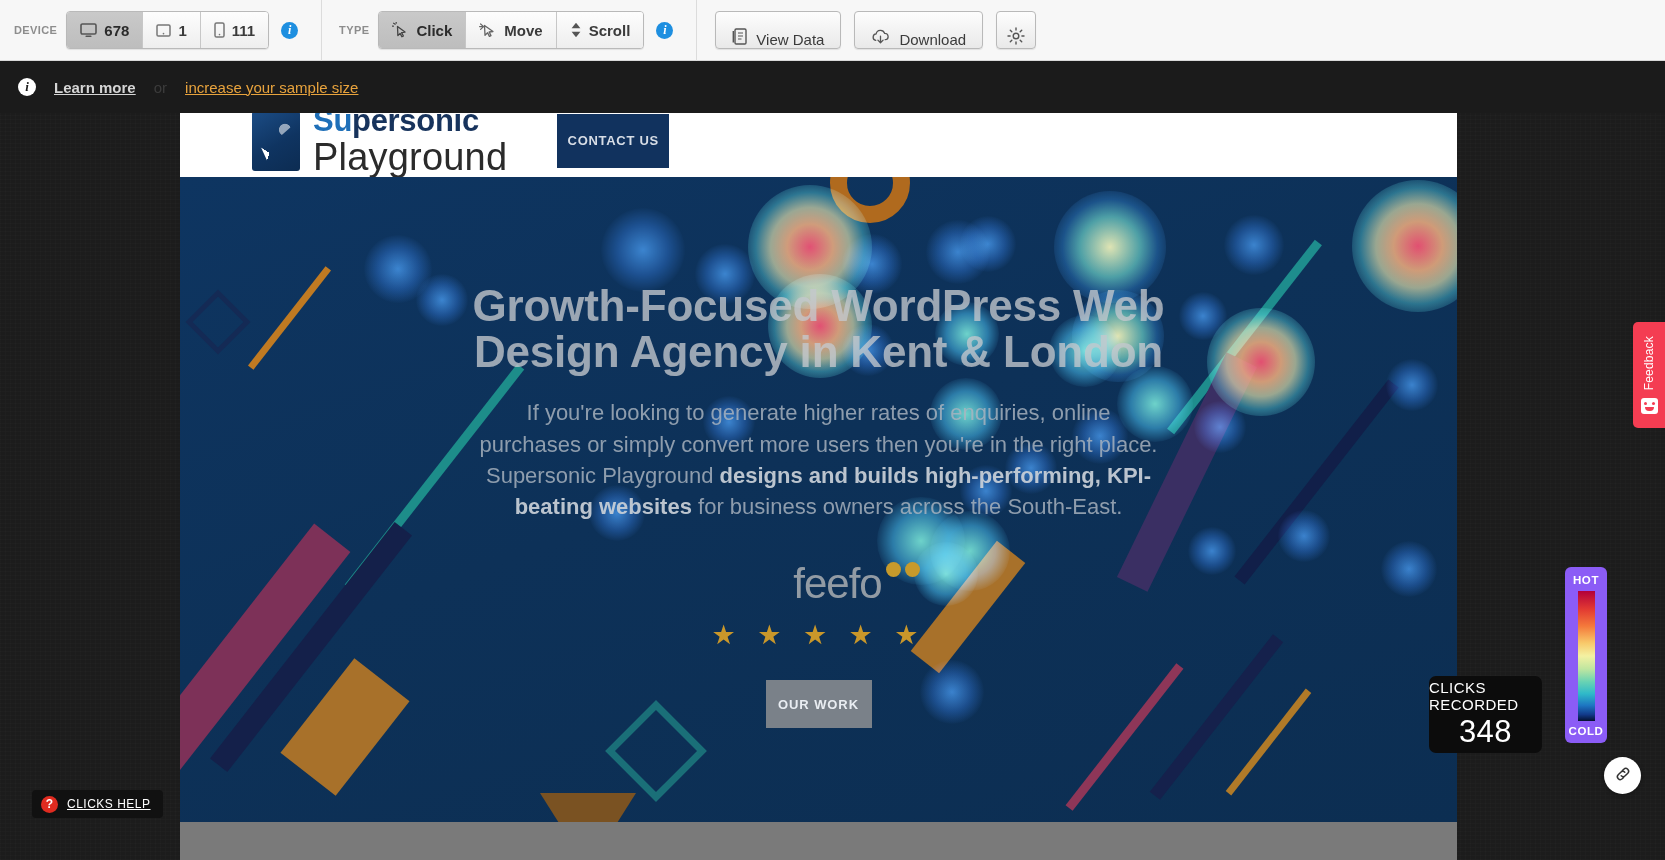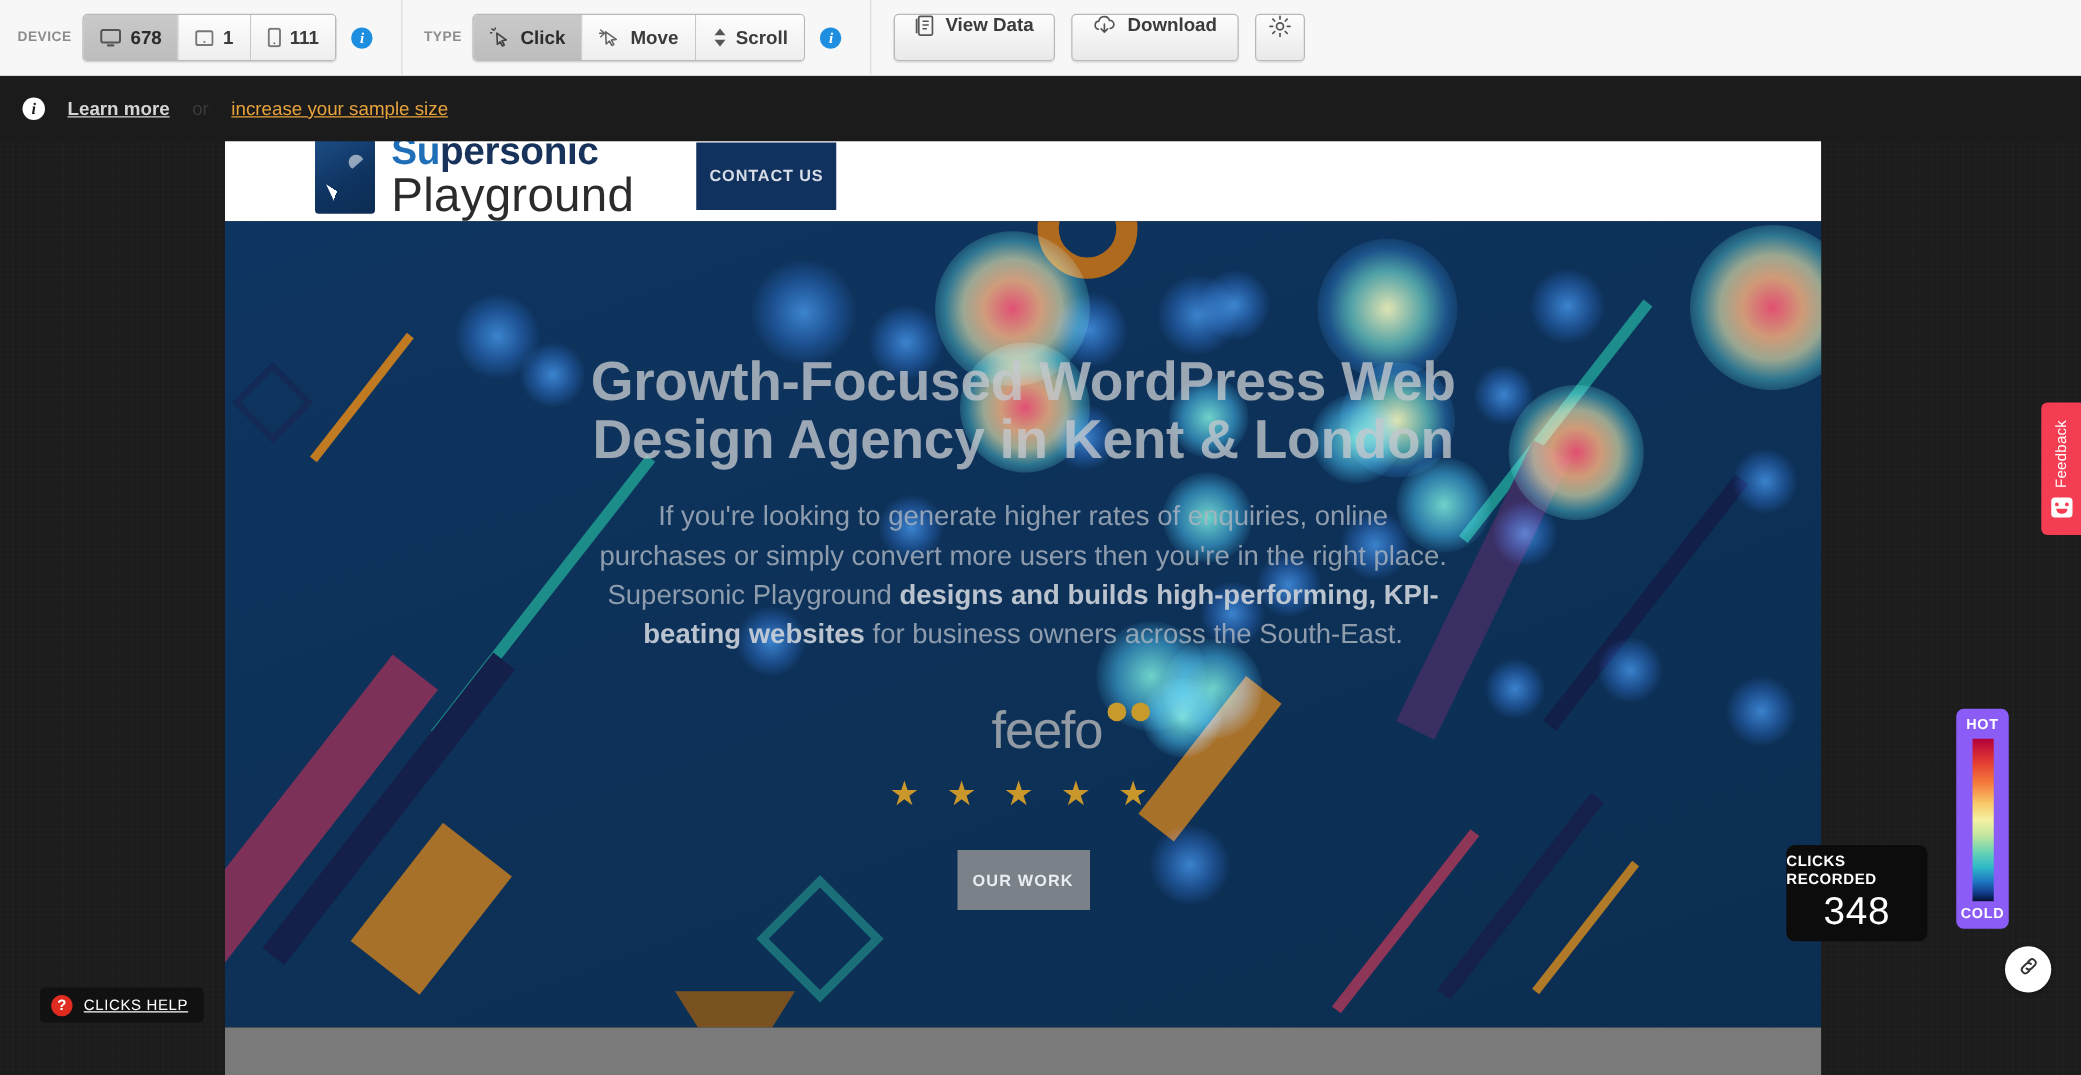--- a/index.html
+++ b/index.html
@@ -49,26 +49,26 @@
   .info-i {
     width: 17px; height: 17px; border-radius: 50%;
     background: #1e8fe0; color: #fff;
     font-size: 12px; font-weight: 700; font-style: italic;
     display: flex; align-items: center; justify-content: center;
     margin: 0 0 0 12px; cursor: pointer;
     font-family: "Liberation Serif", serif;
   }
 
   .plainbtn {
-    display: flex; align-items: flex-start; gap: 9px;
+    display: flex; align-items: flex-end; gap: 9px;
     height: 38px; padding: 0 16px;
     border: 1px solid #b9b9b9; border-radius: 4px;
     background: linear-gradient(#fdfdfd,#e9e9e9);
     box-shadow: 0 1px 1px rgba(0,0,0,.09);
-    font-size: 15px; font-weight: 700; color: #3b3b3b;
+    font-size: 15px; font-weight: 400; color: #3b3b3b;
     cursor: pointer; white-space: nowrap;
   }
   .plainbtn.icon-only { padding: 0 10px; }
 
   
   #banner {
     position: absolute; top: 61px; left: 0;
     width: 1665px; height: 52px;
     background: #1b1b1b;
     display: flex; align-items: center;
@@ -238,21 +238,21 @@
   }
   #clicks-card {
     position: absolute; right: 123px; top: 615px;
     width: 113px; height: 77px;
     background: #0c0c0c; border-radius: 7px;
     display: flex; flex-direction: column;
     align-items: center; justify-content: center;
     z-index: 9;
   }
   #clicks-card .cc-label {
-    font-size: 12px; font-weight: 700; color: #fff; letter-spacing: .45px;
+    font-size: 15px; font-weight: 400; color: #fff; letter-spacing: .45px;
   }
   #clicks-card .cc-num { font-size: 31px; color: #fff; font-weight: 400; margin-top: 1px; letter-spacing: .5px; }
 
   
   #heatmap-help {
     position: absolute; left: 32px; top: 729px;
     height: 28px; padding: 0 12px 0 9px;
     background: #111111; border-radius: 4px;
     display: flex; align-items: center; gap: 9px;
     cursor: pointer; z-index: 9;

